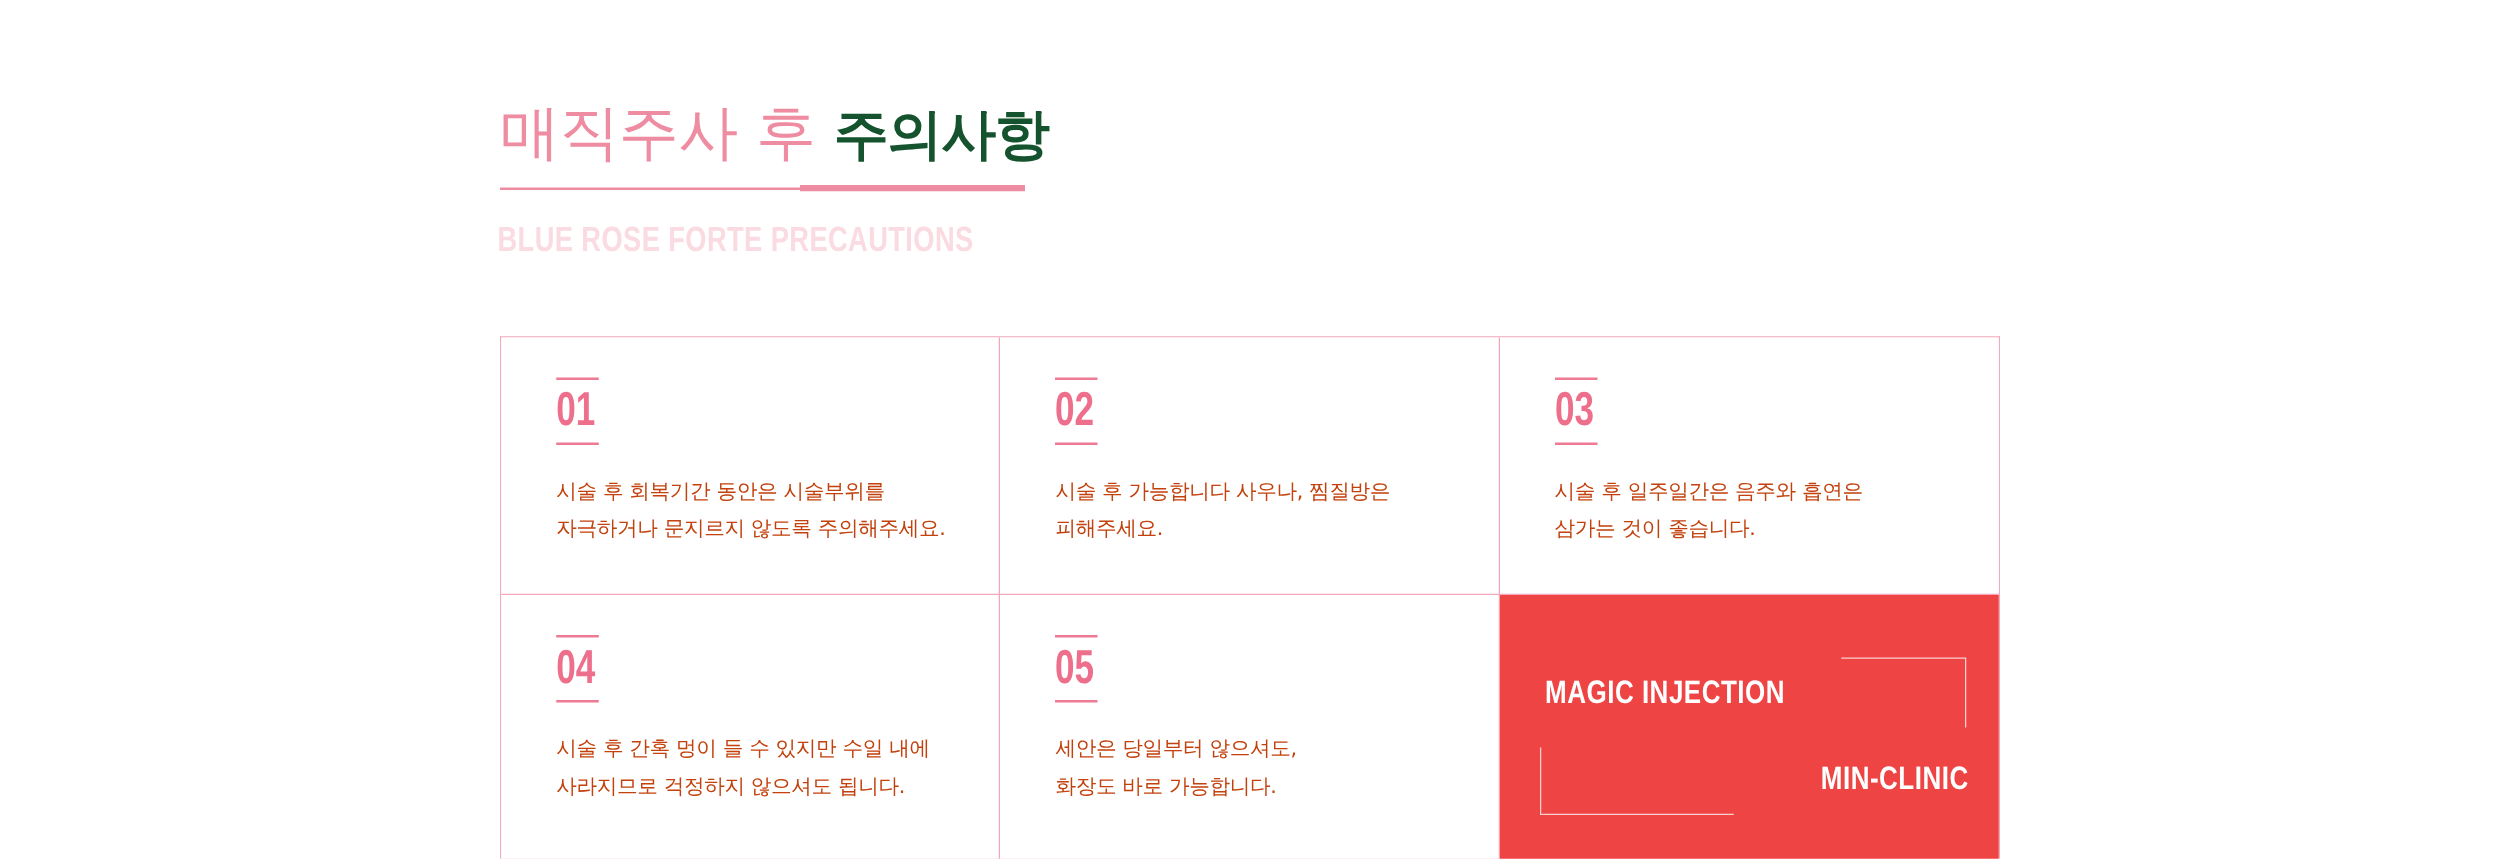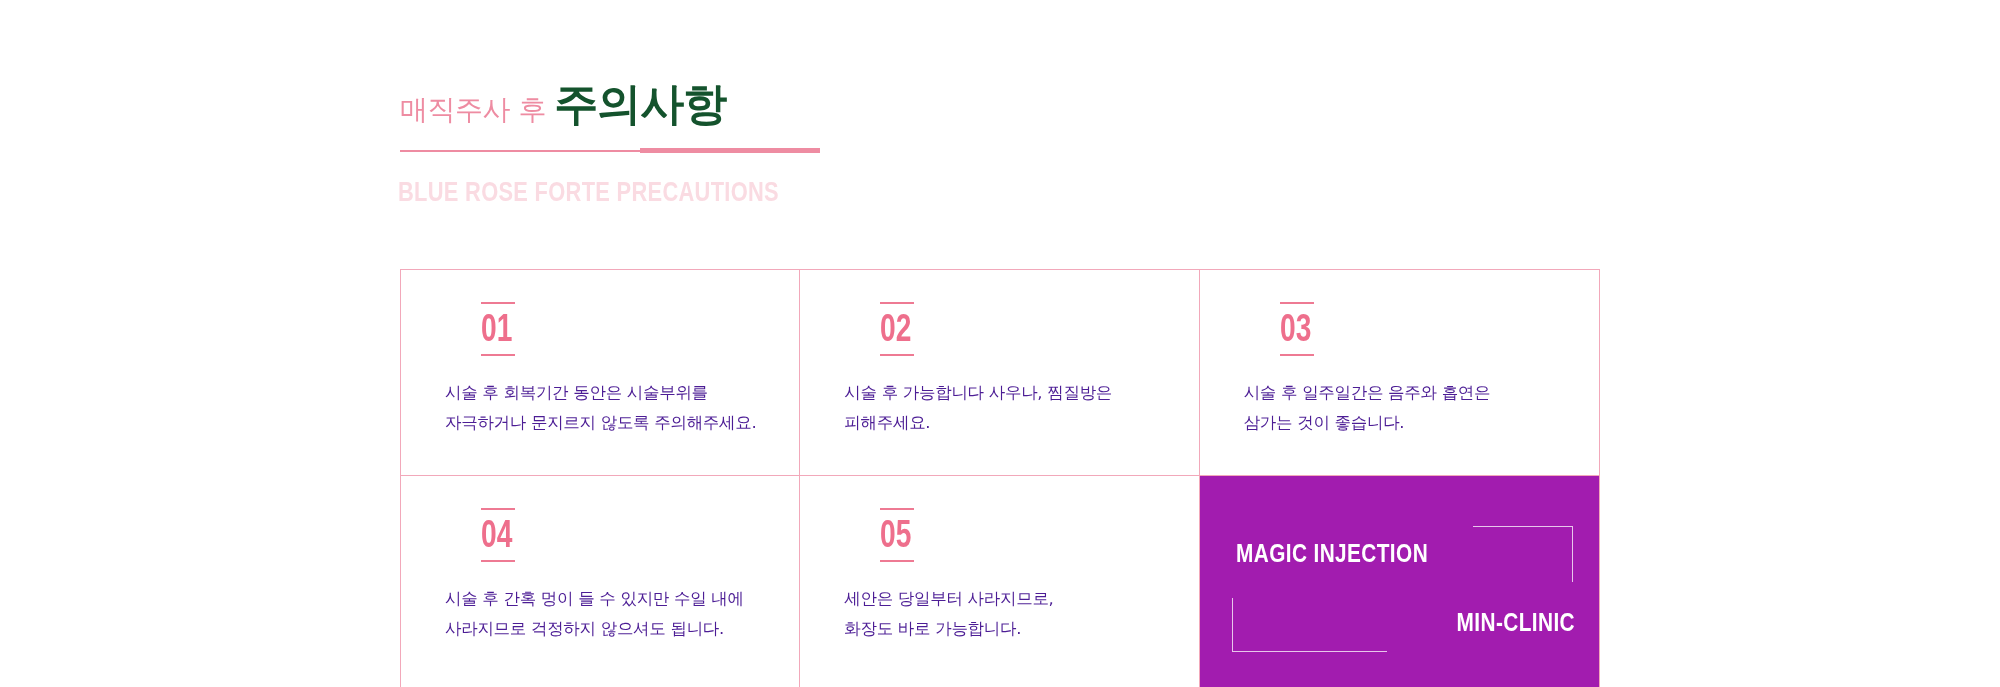--- a/index.html
+++ b/index.html
@@ -29,21 +29,21 @@
   }
 
   .title-line {
     position:relative;
     display:inline-block;
     white-space:nowrap;
     line-height:1.0;
   }
 
   .title-light {
-    font-size:28px;
+    font-size:48px;
     font-weight:300;
     color:#EE8CA2;
     letter-spacing:-0.5px;
     font-family:"DejaVu Sans","Liberation Sans",sans-serif;
   }
 
   .title-bold {
     font-size:44px;
     font-weight:700;
     color:#14532d;
@@ -107,21 +107,21 @@
 
   .cell {
     position:relative;
     border-right:1.5px solid #F2A8BA;
     border-bottom:1.5px solid #F2A8BA;
     padding:32px 0 0 44px;
     background:#ffffff;
   }
   .cell:nth-child(3n) { border-right:none; }
 
-  .num-block { display:inline-block;margin-left:36px; }
+  .num-block { display:inline-block; }
 
   .num-rule-top,
   .num-rule-bottom {
     width:34px;
     height:2px;
     background:#EE7A93;
   }
   .num-rule-top { margin-bottom:7px; }
   .num-rule-bottom { margin-top:8px; }
 
@@ -133,31 +133,31 @@
     letter-spacing:0px;
     transform:scaleX(0.74);
     transform-origin:left center;
     font-family:"Liberation Sans","DejaVu Sans",sans-serif;
   }
 
   .cell-text {
     margin-top:22px;
     font-size:16.5px;
     line-height:1.82;
-    color:#4c1d95;
+    color:#c2410c;
     font-weight:400;
     letter-spacing:-0.3px;
     white-space:pre-line;
     font-family:"DejaVu Sans","Liberation Sans",sans-serif;
   }
 
   
   .brand-cell {
     position:relative;
-    background:#a21caf;
+    background:#ef4444;
     border-right:none;
     border-bottom:none;
     padding:0;
     overflow:hidden;
   }
 
   .brand-magic {
     position:absolute;
     left:36px;
     top:62px;
@@ -264,21 +264,21 @@
       <div class="cell-text">시술 후 간혹 멍이 들 수 있지만 수일 내에
 사라지므로 걱정하지 않으셔도 됩니다.</div>
     </div>
 
     <div class="cell">
       <div class="num-block">
         <div class="num-rule-top"></div>
         <div class="num">05</div>
         <div class="num-rule-bottom"></div>
       </div>
-      <div class="cell-text">세안은 당일부터 사라지므로,
+      <div class="cell-text">세안은 당일부터 않으셔도,
  화장도 바로 가능합니다.</div>
     </div>
 
     <div class="cell brand-cell">
       <div class="bracket-tr"></div>
       <div class="bracket-bl"></div>
       <div class="brand-magic">MAGIC INJECTION</div>
       <div class="brand-clinic">MIN-CLINIC</div>
     </div>
 

